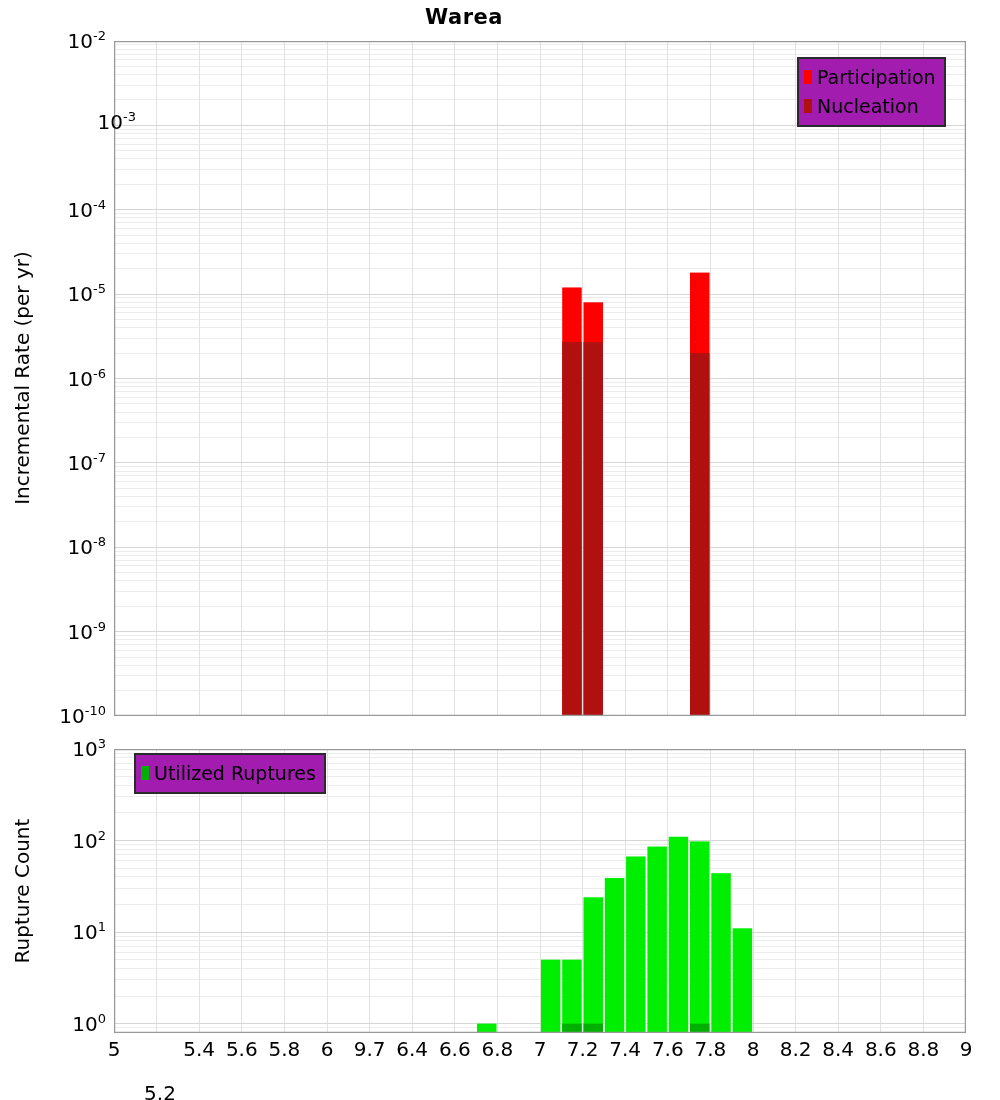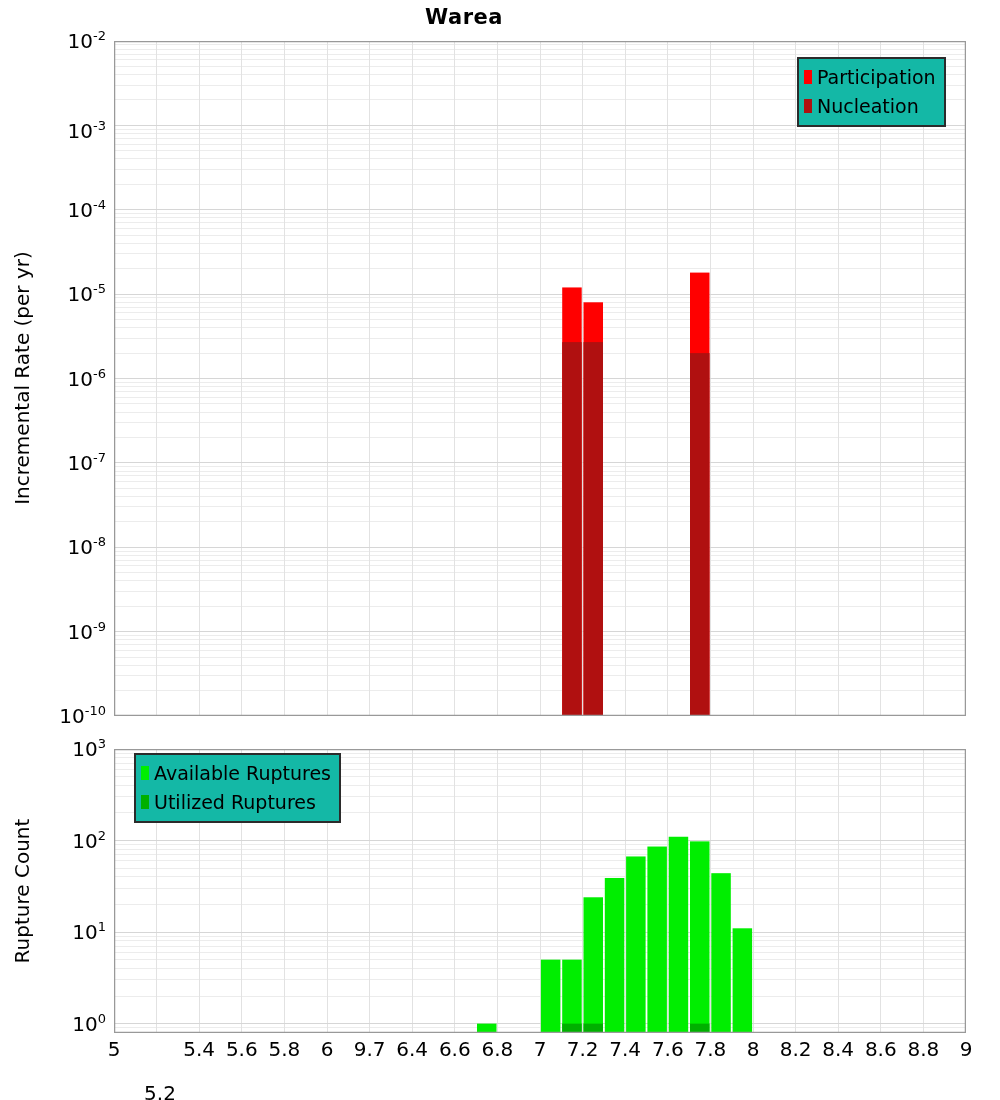--- a/index.html
+++ b/index.html
@@ -8,21 +8,21 @@
   .title{position:absolute;left:0;top:5px;width:928px;text-align:center;
          font-size:21px;font-weight:bold;letter-spacing:0.5px;}
   .plot{position:absolute;background:#ffffff;}
   .ytick{position:absolute;left:0;width:106px;text-align:right;font-size:20px;
          height:28px;line-height:28px;white-space:nowrap;}
   .ytick sup{font-size:13px;line-height:0;}
   .xtick{position:absolute;top:1037px;font-size:20px;transform:translateX(-50%);white-space:nowrap;}
   .yaxis-title{position:absolute;width:400px;text-align:center;font-size:20px;
                transform:rotate(-90deg);white-space:nowrap;}
   .xaxis-title{position:absolute;left:114px;top:1066px;width:852px;text-align:center;font-size:20px;}
-  .legend{position:absolute;background:#14b8a6;border:2px solid #2b2b2b;
+  .legend{position:absolute;background:#a21caf;border:2px solid #2b2b2b;
           padding:3px 8px 5px 5px;}
   .legend-item{display:flex;align-items:center;height:29px;}
   .swatch{display:inline-block;width:8px;height:14px;margin-right:5px;flex:0 0 8px;}
   .legend-label{font-size:19px;white-space:nowrap;}
 </style>
 </head>
 <body>
 
 <div class="fig">
 
@@ -194,21 +194,21 @@
       <rect x="597.30" y="124.18" width="19.50" height="159.82" fill="#00ee00"></rect>
       <rect x="618.60" y="179.30" width="19.50" height="104.70" fill="#00ee00"></rect>
       <rect x="448.20" y="274.63" width="19.50" height="9.37" fill="#00b000"></rect>
       <rect x="469.50" y="274.63" width="19.50" height="9.37" fill="#00b000"></rect>
       <rect x="576.00" y="274.63" width="19.50" height="9.37" fill="#00b000"></rect>
       <rect x="0.5" y="0.5" width="851" height="283" fill="none" stroke="#999999" stroke-width="1.5"></rect>
     </svg>
 
   <div id="ylabels0">
       <div class="ytick" style="top: 27px;"><span>10</span><sup>-2</sup></div>
-      <div class="ytick" style="top: 117px;"><span>10</span><sup>-3</sup></div>
+      <div class="ytick" style="top: 108px; padding-left: 30px;"><span>10</span><sup>-3</sup></div>
       <div class="ytick" style="top: 195.75px;"><span>10</span><sup>-4</sup></div>
       <div class="ytick" style="top: 280.125px;"><span>10</span><sup>-5</sup></div>
       <div class="ytick" style="top: 364.5px;"><span>10</span><sup>-6</sup></div>
       <div class="ytick" style="top: 448.875px;"><span>10</span><sup>-7</sup></div>
       <div class="ytick" style="top: 533.25px; text-align: right;"><span>10</span><sup>-8</sup></div>
       <div class="ytick" style="top: 617.625px;"><span>10</span><sup>-9</sup></div>
       <div class="ytick" style="top: 702px;"><span>10</span><sup>-10</sup></div>
     </div>
   <div id="ylabels1">
       <div class="ytick" style="top: 735px;"><span>10</span><sup>3</sup></div>
@@ -246,23 +246,19 @@
       <span class="legend-label">Participation</span>
     </div>
     <div class="legend-item">
       <span class="swatch" style="background: rgb(176, 16, 16);"></span>
       <span class="legend-label">Nucleation</span>
     </div>
   </div>
 
   <div class="legend" style="left:134px;top:753px;">
     <div class="legend-item">
-      <span class="swatch" style="background: rgb(0, 238, 0);"></span>
-      <span class="legend-label">Available Ruptures</span>
-    </div>
-    <div class="legend-item">
       <span class="swatch" style="background: rgb(0, 176, 0);"></span>
       <span class="legend-label">Utilized Ruptures</span>
     </div>
   </div>
 
 
 </div>
 
 </body></html>

